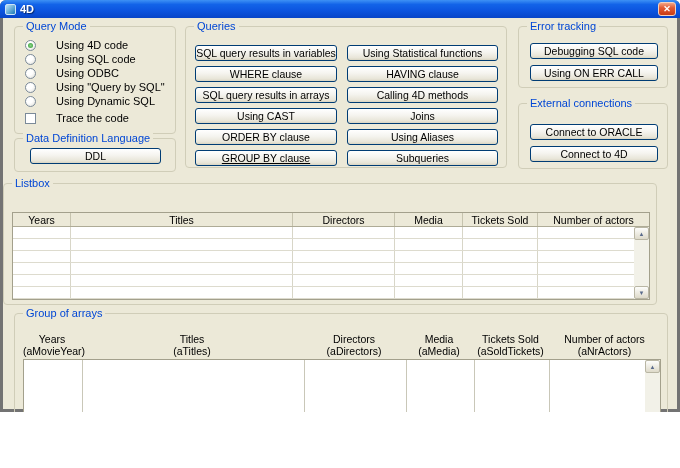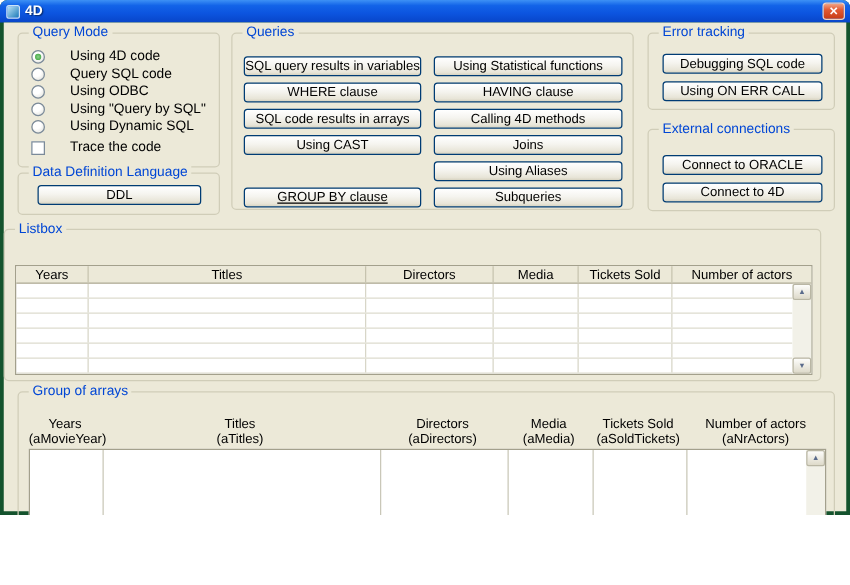--- a/index.html
+++ b/index.html
@@ -1,19 +1,19 @@
 <!DOCTYPE html>
 <html><head>
 <meta charset="utf-8">
 <style>
   * { margin:0; padding:0; box-sizing:border-box; }
   html,body { width:680px; height:468px; }
   body { font-family:"Liberation Sans", sans-serif; font-size:11px; background:#fff; }
 
-  .window { position:relative; width:680px; height:412px; background:#14532d; border-radius:6px 6px 0 0; overflow:hidden; }
+  .window { position:relative; width:680px; height:412px; background:#737373; border-radius:6px 6px 0 0; overflow:hidden; }
   .titlebar { position:absolute; top:0; left:0; right:0; height:18px;
     background:linear-gradient(180deg,#3D91F5 0%,#1263E8 25%,#0C54DF 60%,#0845C8 100%);
     display:flex; align-items:center; }
   .app-icon { width:11px; height:11px; margin-left:5px; border-radius:2px;
     background:linear-gradient(135deg,#BFE4F7,#1A7AB8); border:1px solid #CDE4F7; flex:0 0 auto; }
   .title-text { color:#fff; font-weight:bold; font-size:11px; margin-left:4px; text-shadow:1px 1px 1px rgba(0,0,0,.5); }
   .close-btn { position:absolute; top:2px; right:4px; width:18px; height:14px; border-radius:3px;
     background:linear-gradient(180deg,#F1A586 0%,#E25A34 40%,#C83C16 100%);
     border:1px solid #F4D1BE; color:#fff; font-size:9px; font-weight:bold;
     display:flex; align-items:center; justify-content:center; cursor:default; }
@@ -71,21 +71,21 @@
   <div class="client">
 
     <div class="groupbox" style="left:11px;top:8px;width:162px;height:108px;">
       <span class="gtitle">Query Mode</span>
       <div class="opt-row" style="top:11px;">
         <span class="radio checked"></span>
         <span class="opt-label">Using 4D code</span>
       </div>
       <div class="opt-row" style="top:25px;">
         <span class="radio"></span>
-        <span class="opt-label">Query SQL code</span>
+        <span class="opt-label">Using SQL code</span>
       </div>
       <div class="opt-row" style="top:39px;">
         <span class="radio"></span>
         <span class="opt-label">Using ODBC</span>
       </div>
       <div class="opt-row" style="top:53px;">
         <span class="radio"></span>
         <span class="opt-label">Using "Query by SQL"</span>
       </div>
       <div class="opt-row" style="top:67px;">
@@ -100,22 +100,23 @@
 
     <div class="groupbox" style="left:11px;top:120px;width:162px;height:34px;">
       <span class="gtitle">Data Definition Language</span>
       <button class="xpbtn" style="left:15px;top:9px;width:131px;">DDL</button>
     </div>
 
     <div class="groupbox" style="left:182px;top:8px;width:322px;height:142px;">
       <span class="gtitle">Queries</span>
       <button class="xpbtn" style="left:9px;top:18px;width:142px;">SQL query results in variables</button>
       <button class="xpbtn" style="left:9px;top:39px;width:142px;">WHERE clause</button>
-      <button class="xpbtn" style="left:9px;top:60px;width:142px;">SQL code results in arrays</button>
+      <button class="xpbtn" style="left:9px;top:60px;width:142px;">SQL query results in arrays</button>
       <button class="xpbtn" style="left:9px;top:81px;width:142px;">Using CAST</button>
+      <button class="xpbtn" style="left:9px;top:102px;width:142px;">ORDER BY clause</button>
       <button class="xpbtn" style="left:9px;top:123px;width:142px;text-decoration:underline;">GROUP BY clause</button>
       <button class="xpbtn" style="left:161px;top:18px;width:151px;">Using Statistical functions</button>
       <button class="xpbtn" style="left:161px;top:39px;width:151px;text-align:center;">HAVING clause</button>
       <button class="xpbtn" style="left:161px;top:60px;width:151px;">Calling 4D methods</button>
       <button class="xpbtn" style="left:161px;top:81px;width:151px;">Joins</button>
       <button class="xpbtn" style="left:161px;top:102px;width:151px;">Using Aliases</button>
       <button class="xpbtn" style="left:161px;top:123px;width:151px;">Subqueries</button>
     </div>
 
     <div class="groupbox" style="left:515px;top:8px;width:150px;height:62px;">

